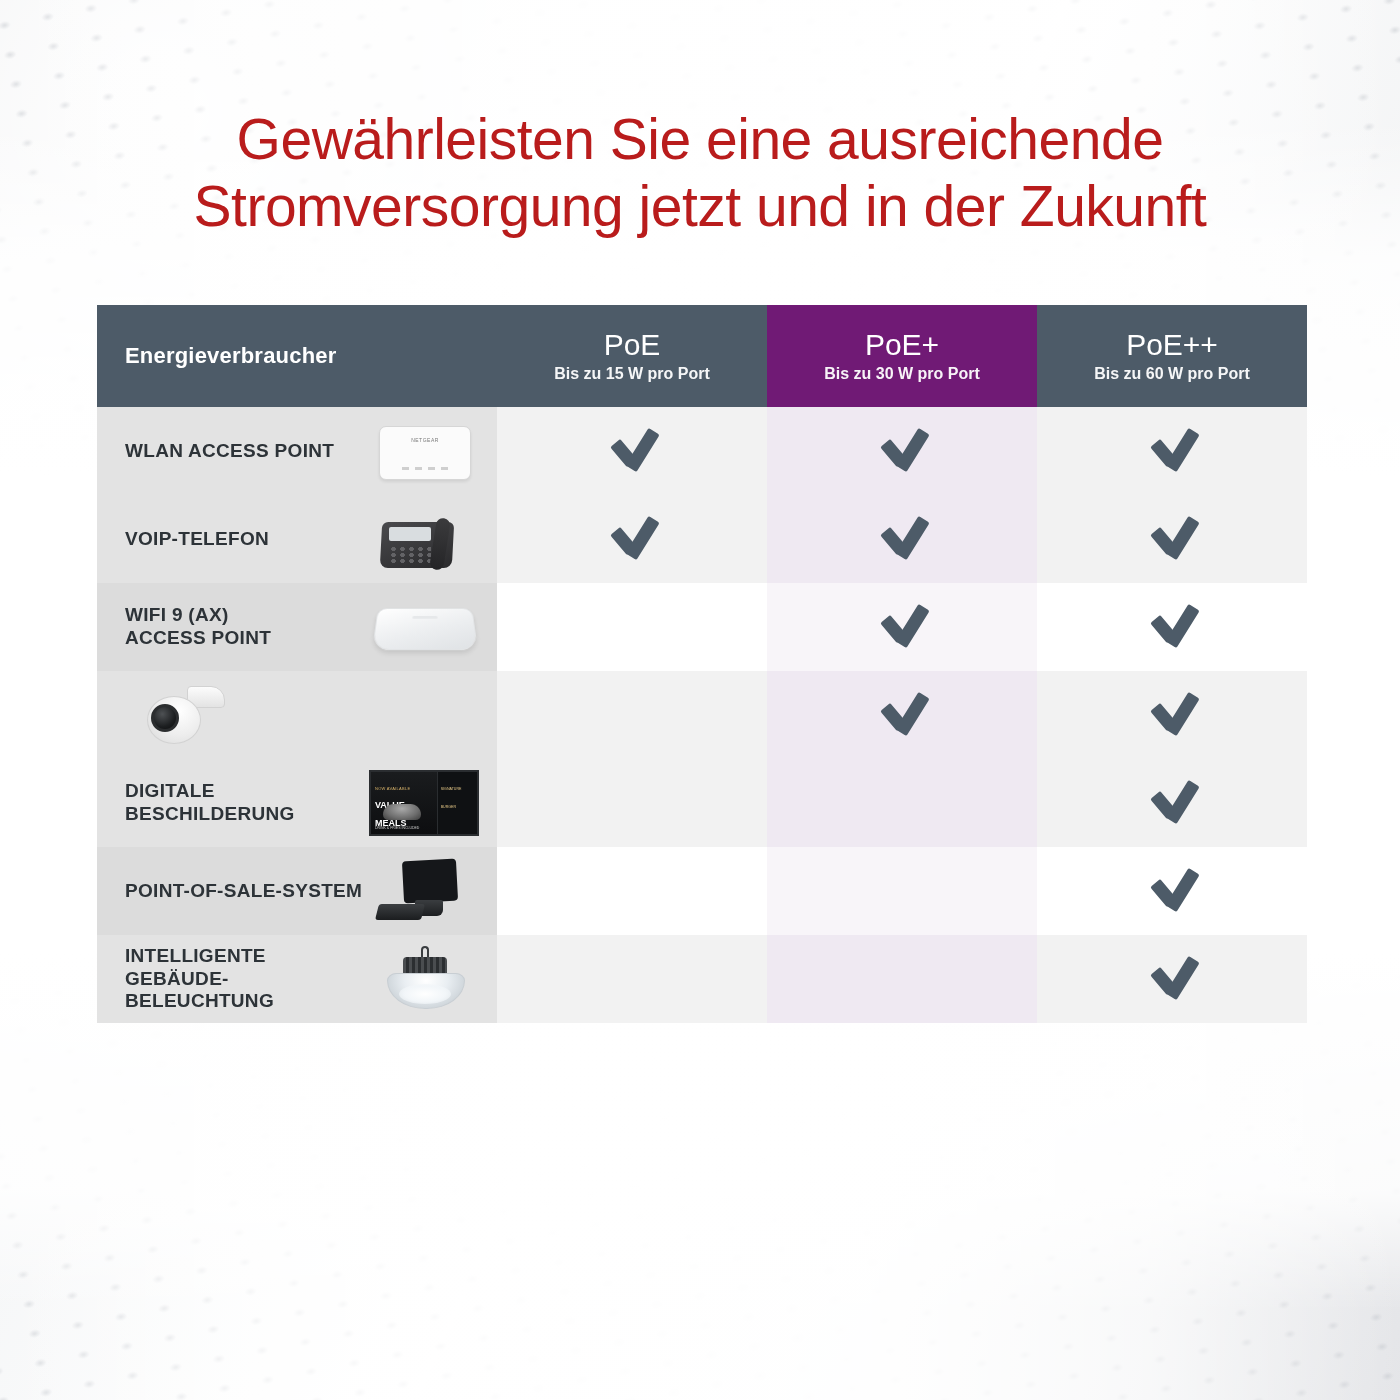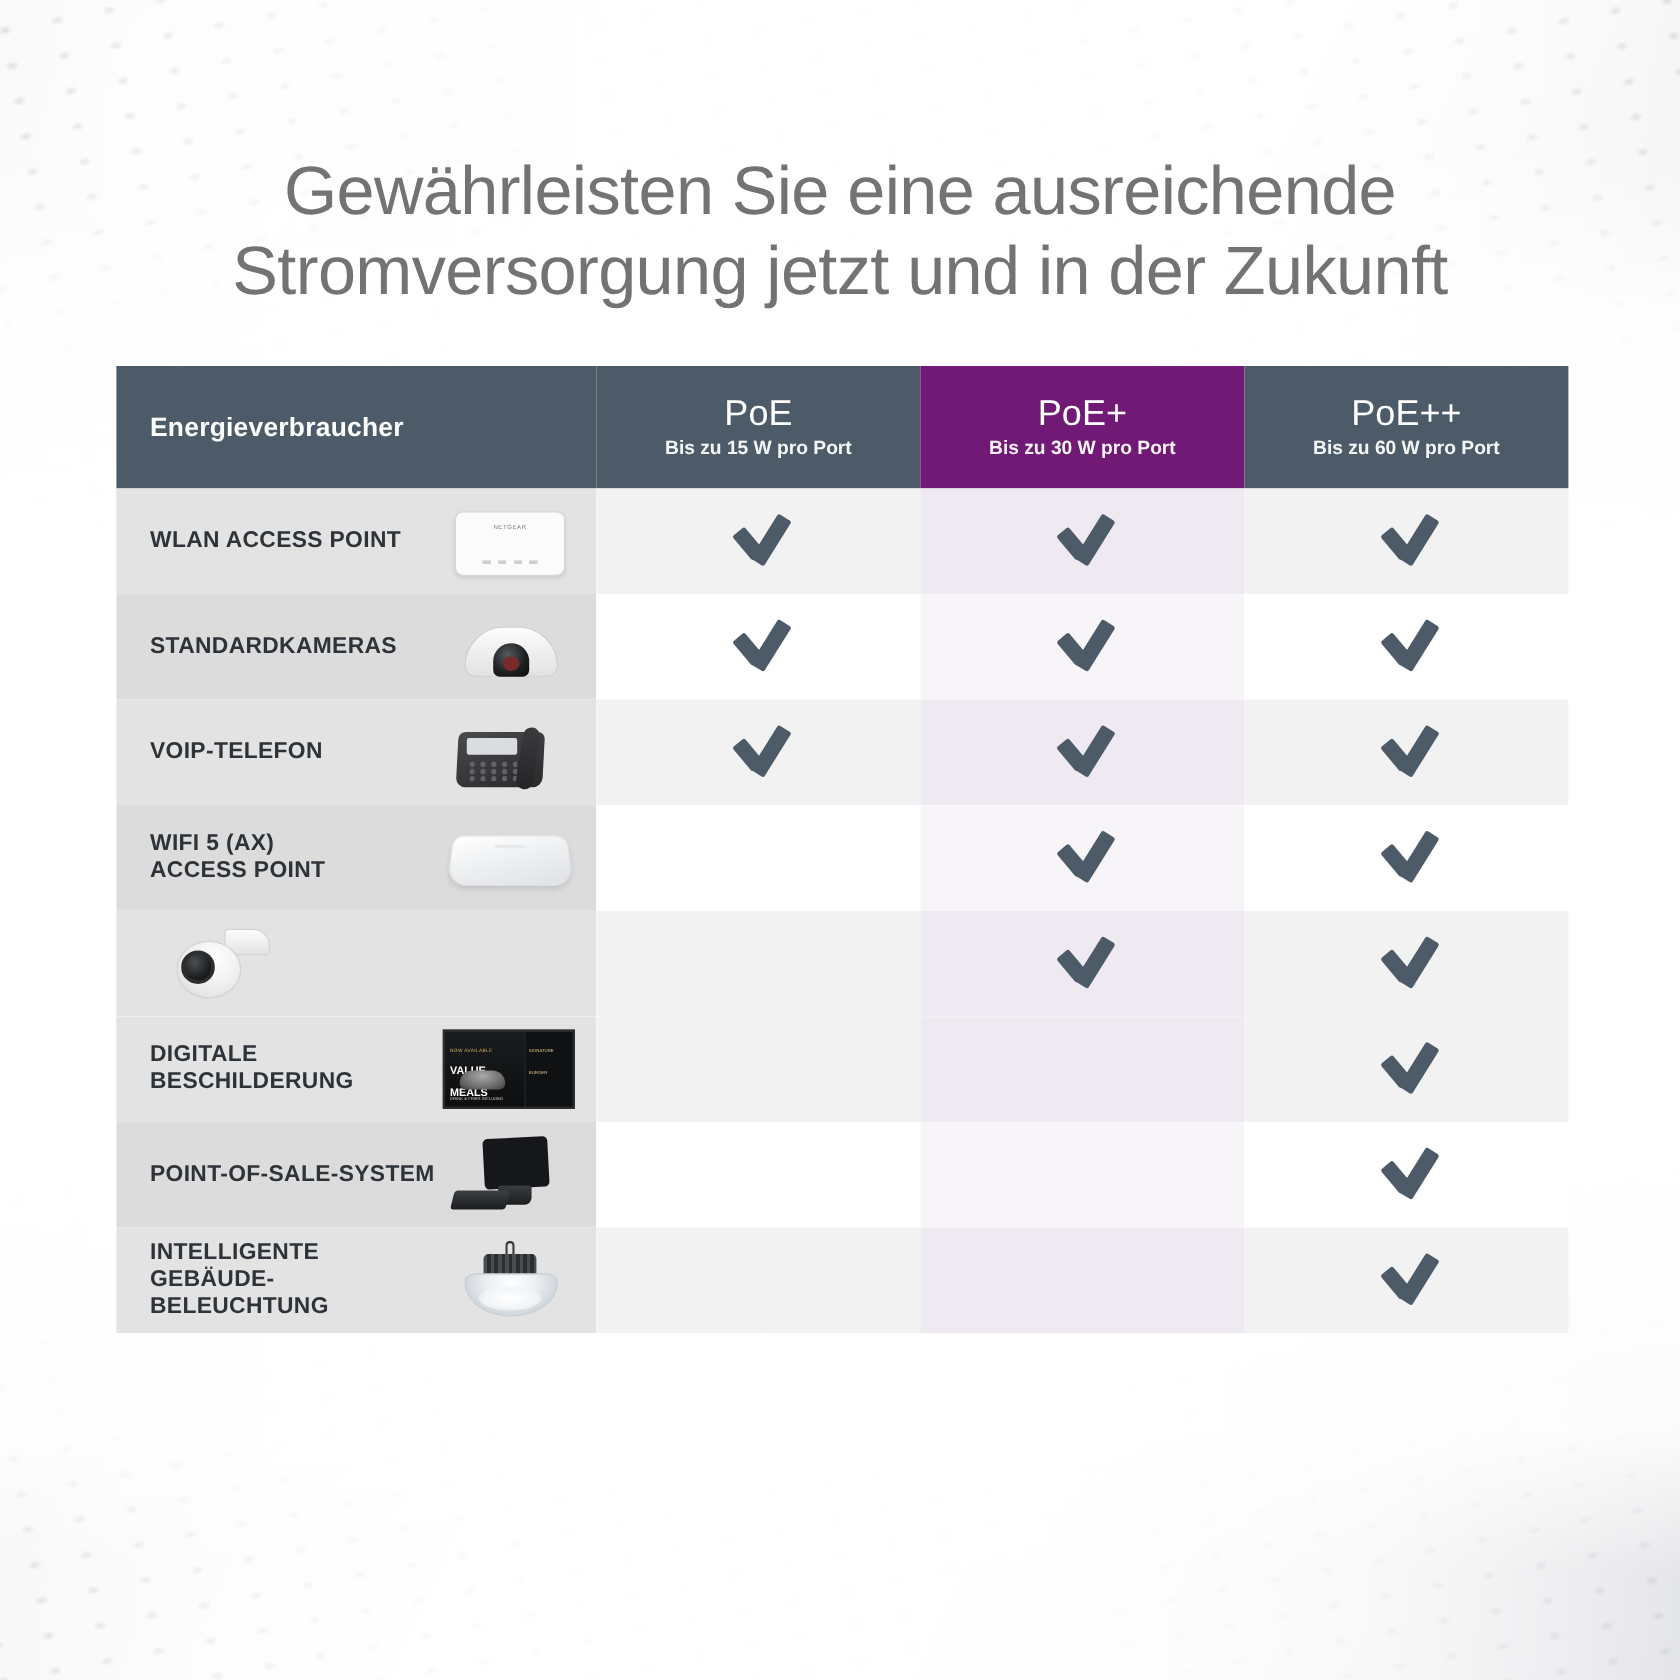--- a/index.html
+++ b/index.html
@@ -49,25 +49,25 @@
   .page {
     position: relative;
     z-index: 5;
     width: 1400px;
     height: 1400px;
   }
 
   
   .headline {
     position: absolute;
-    top: 88px;
+    top: 68px;
     left: 70px;
     width: 1260px;
     text-align: center;
-    color: #737373;
+    color: #b91c1c;
     font-size: 57px;
     font-weight: 400;
     line-height: 1.18;
     letter-spacing: -0.5px;
   }
   .headline .l2 { display: block; }
 
   
   .table {
     position: absolute;
@@ -462,37 +462,20 @@
                   <span class="leds"></span>
                 </span>
             </span>
           </div>
         </td>
         <td class="cell-mark"><span class="check"></span></td>
         <td class="cell-mark tint"><span class="check"></span></td>
         <td class="cell-mark"><span class="check"></span></td>
       </tr>
 
-      <tr class="alt">
-        <td class="cell-name">
-          <div class="name-inner">
-            <span class="name-text">STANDARDKAMERAS</span>
-            <span class="thumb">
-              <span class="domecam">
-                  <span class="body"></span>
-                  <span class="lens"></span>
-                  <span class="ring"></span>
-                </span>
-            </span>
-          </div>
-        </td>
-        <td class="cell-mark"><span class="check"></span></td>
-        <td class="cell-mark tint"><span class="check"></span></td>
-        <td class="cell-mark"><span class="check"></span></td>
-      </tr>
 
       <tr>
         <td class="cell-name">
           <div class="name-inner">
             <span class="name-text">VOIP-TELEFON</span>
             <span class="thumb">
               <span class="phone">
                   <span class="base"></span>
                   <span class="screen"></span>
                   <span class="keys"></span>
@@ -502,21 +485,21 @@
           </div>
         </td>
         <td class="cell-mark"><span class="check"></span></td>
         <td class="cell-mark tint"><span class="check"></span></td>
         <td class="cell-mark"><span class="check"></span></td>
       </tr>
 
       <tr class="alt">
         <td class="cell-name">
           <div class="name-inner">
-            <span class="name-text">WIFI 5 (AX)
+            <span class="name-text">WIFI 9 (AX)
 ACCESS POINT</span>
             <span class="thumb">
               <span class="wifi6"></span>
             </span>
           </div>
         </td>
         <td class="cell-mark"></td>
         <td class="cell-mark tint"><span class="check"></span></td>
         <td class="cell-mark"><span class="check"></span></td>
       </tr>

